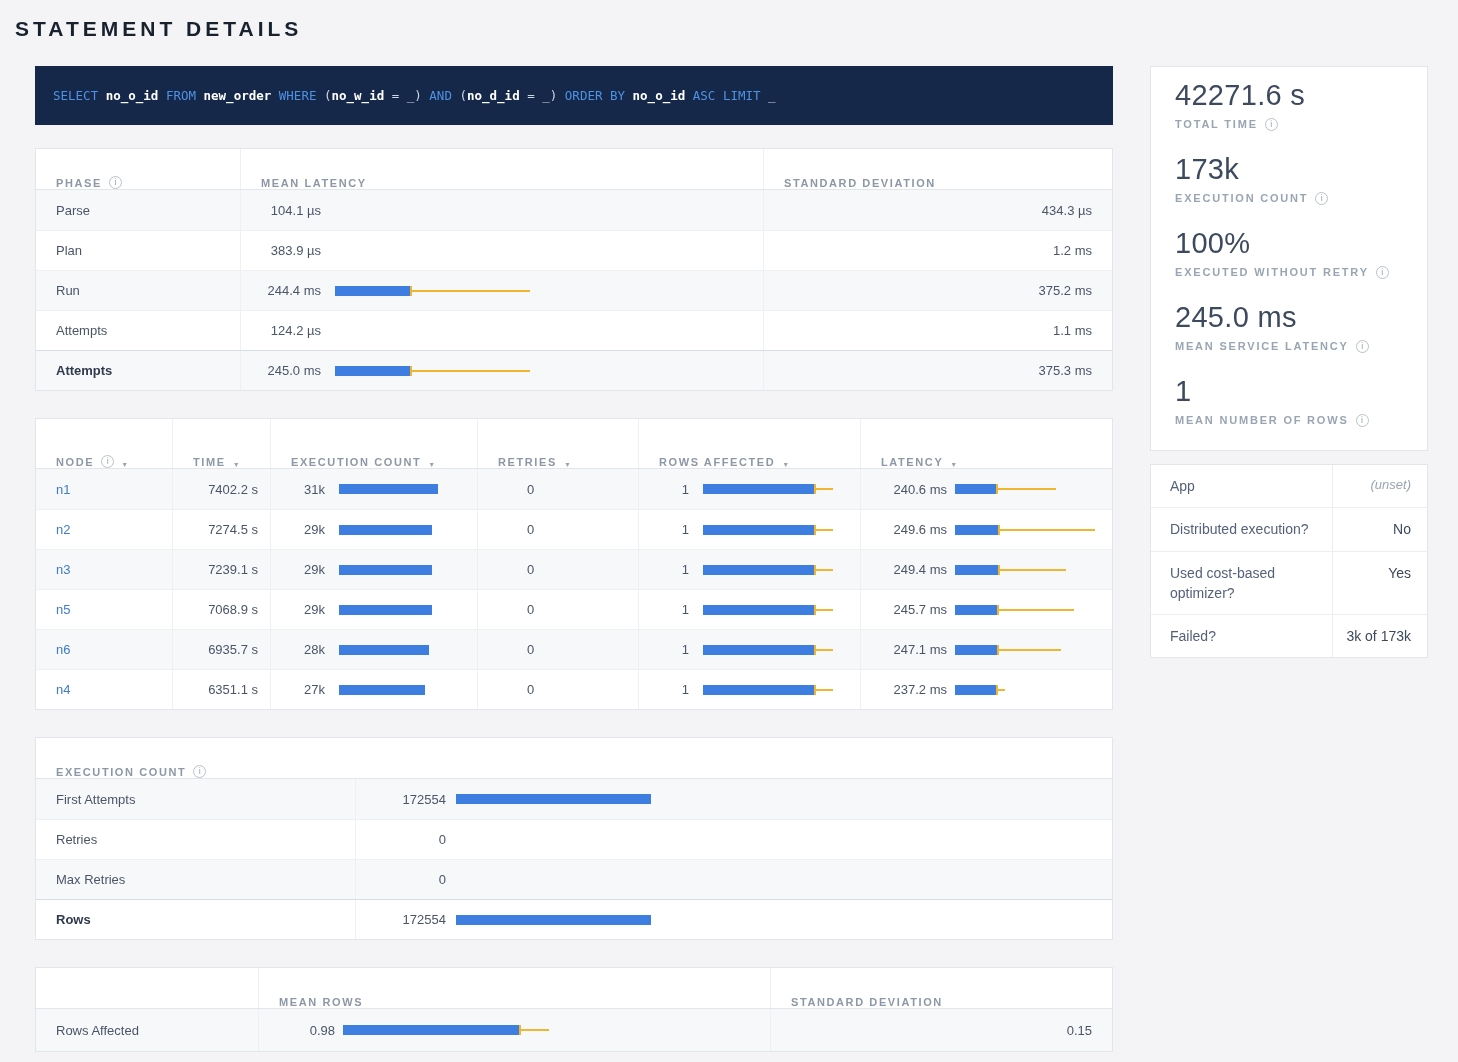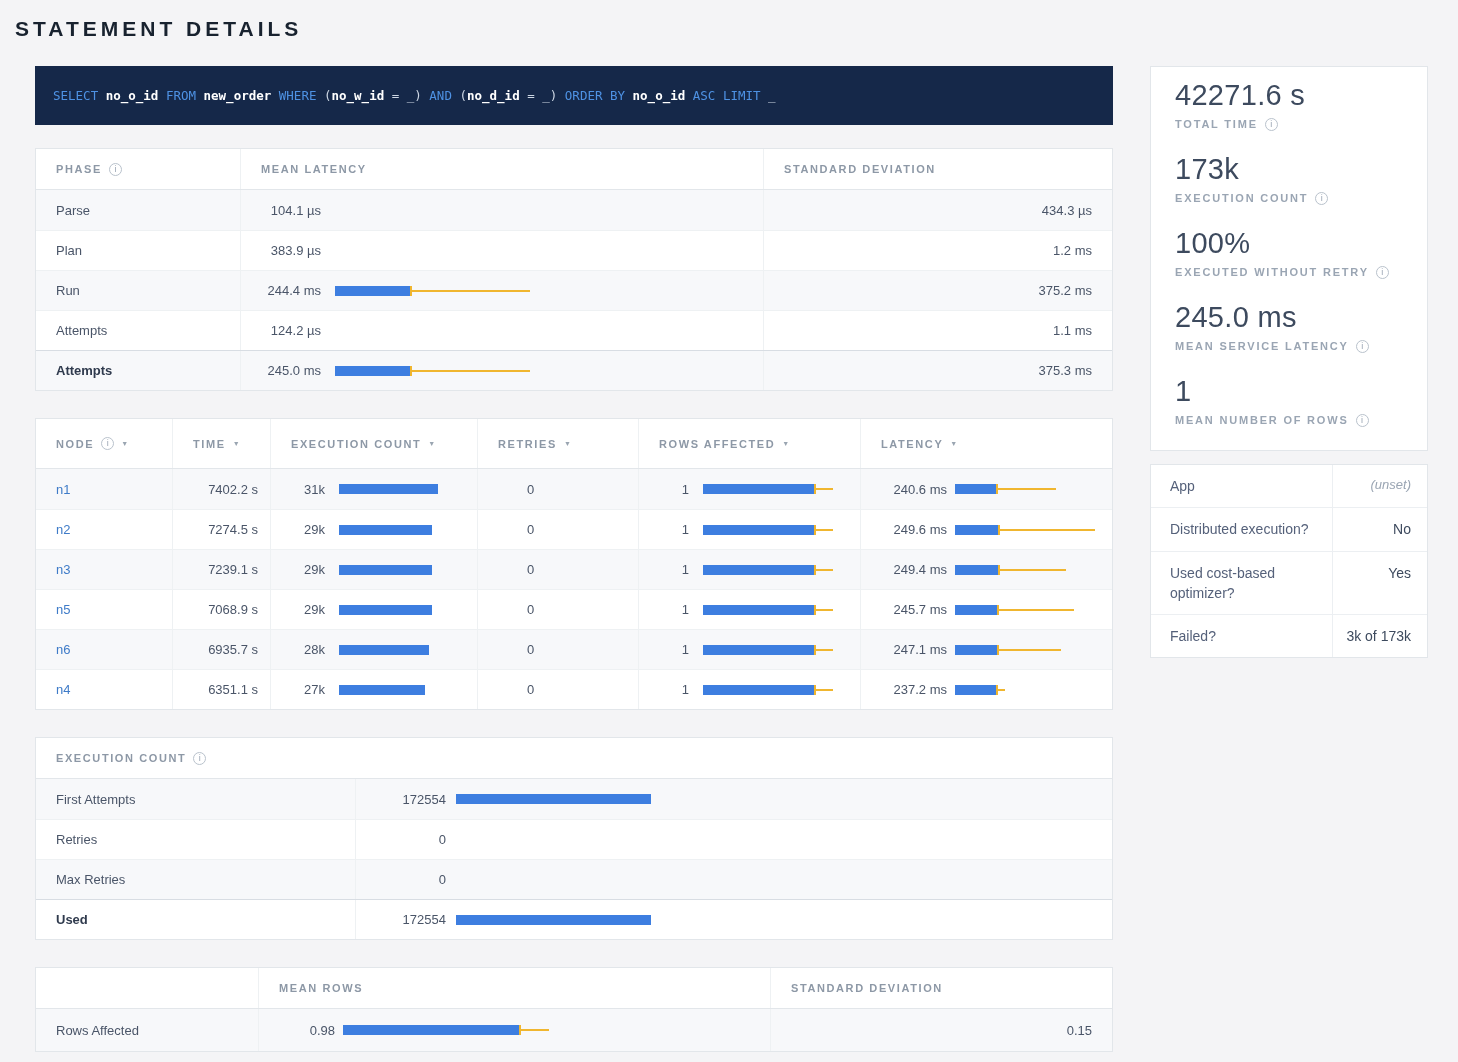--- a/index.html
+++ b/index.html
@@ -27,21 +27,21 @@
   .sql{font-family:"DejaVu Sans Mono",monospace;font-size:12.5px;color:#cdd7e4;white-space:pre;}
   .tok-kw{color:#4e92e4;}
   .tok-id{color:#ffffff;font-weight:bold;}
   .tok-pl{color:#cdd7e4;}
 
   
   .tbl{background:#fff;border:1px solid #e2e6ea;margin-bottom:27px;}
   .tbl-head{display:grid;height:41px;border-bottom:1px solid #e2e6ea;}
   .tbl-head.tall{height:50px;}
   .th{
-    display:flex;align-items:center;gap:7px;
+    display:flex;align-items:flex-end;gap:7px;
     font-size:11px;font-weight:bold;letter-spacing:1.6px;color:#8d98a6;
     padding-left:20px;border-right:1px solid #eef1f3;white-space:nowrap;
   }
   .th:last-child{border-right:none;}
   .caret{font-size:7px;color:#9aa5b1;line-height:1;}
   .row{display:grid;height:40px;border-top:1px solid #eef1f3;font-size:13px;color:#4a5568;}
   .tbl-body .row:first-child{border-top:none;}
   .tbl-body .row:nth-child(odd){background:#f7f8fa;}
   .row>.cell{display:flex;align-items:center;padding-left:20px;border-right:1px solid #eef1f3;height:100%;}
   .row>.cell:last-child{border-right:none;}
@@ -409,21 +409,21 @@
                 <span class="num w80">0</span>
               </div>
             </div>
             <div class="row exec-grid">
               <div class="cell label-cell">Max Retries</div>
               <div class="cell exec-val-cell">
                 <span class="num w80">0</span>
               </div>
             </div>
             <div class="row exec-grid bold-row">
-              <div class="cell label-cell">Used</div>
+              <div class="cell label-cell">Rows</div>
               <div class="cell exec-val-cell">
                 <span class="num w80">172554</span>
                 <div class="bar" style="width: 220px;">
                   <div class="bar-rect" style="width: 194.986px;"></div>
                 </div>
               </div>
             </div>
           </div>
       </div>
 

